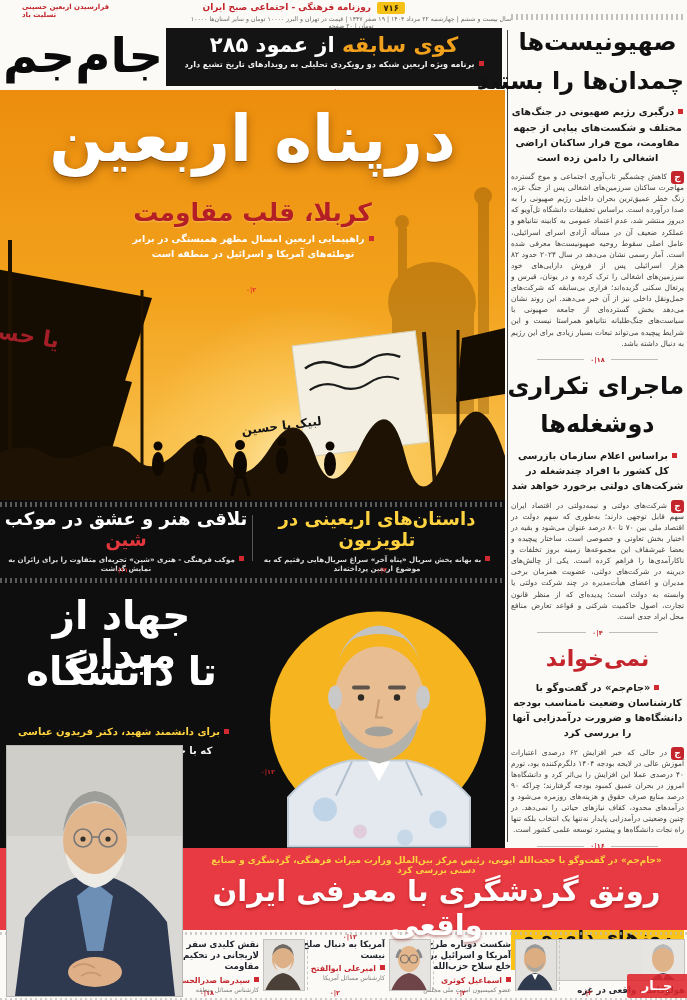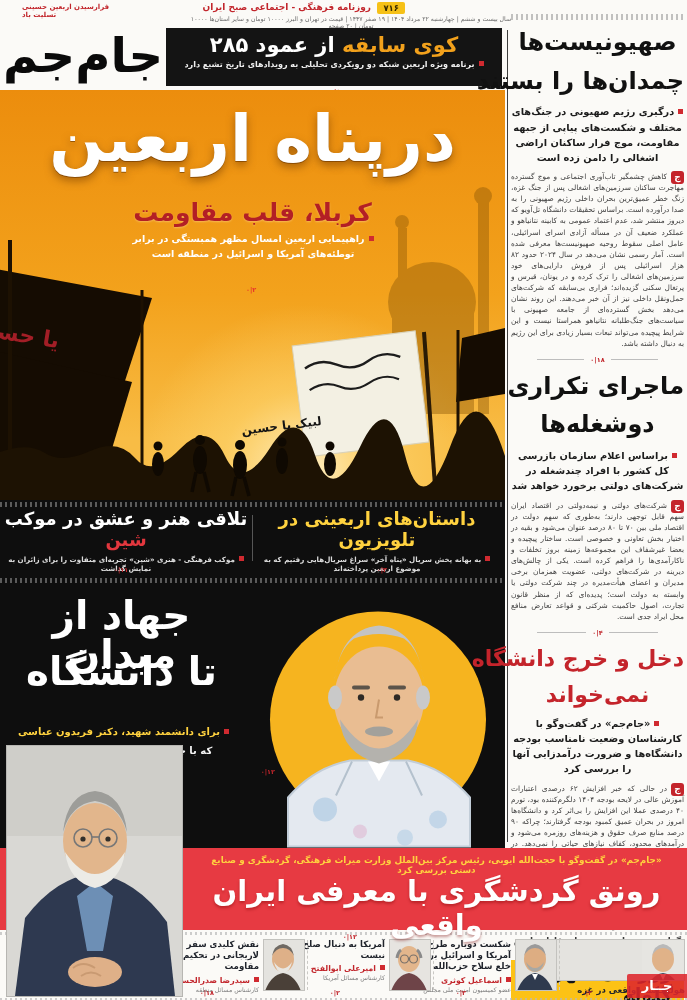--- a/index.html
+++ b/index.html
@@ -372,21 +372,20 @@
     <div class="rc-body">
       <span class="glyph">ج</span>
       <p>شرکت‌های دولتی و نیمه‌دولتی در اقتصاد ایران سهم قابل توجهی دارند؛ به‌طوری که سهم دولت در اقتصاد ملی بین ۷۰ تا ۸۰ درصد عنوان می‌شود و بقیه در اختیار بخش تعاونی و خصوصی است. ساختار پیچیده و بعضا غیرشفاف این مجموعه‌ها زمینه بروز تخلفات و ناکارآمدی‌ها را فراهم کرده است. یکی از چالش‌های دیرینه در شرکت‌های دولتی، عضویت همزمان برخی مدیران و اعضای هیأت‌مدیره در چند شرکت دولتی یا وابسته به دولت است؛ پدیده‌ای که از منظر قانون تجارت، اصول حاکمیت شرکتی و قواعد تعارض منافع محل ایراد جدی است.</p>
     </div>
     <div class="rc-sep">
         <span class="ln"></span>
         <span class="pr">۴|۰</span>
         <span class="ln"></span>
       </div>
 
-    <div class="rc-title red">دخل و خرج دانشگاه</div>
     <div class="rc-title red">نمی‌خواند</div>
     <div class="rc-sub"><span class="bl"></span><span>«جام‌جم» در گفت‌وگو با کارشناسان وضعیت نامناسب بودجه دانشگاه‌ها و ضرورت درآمدزایی آنها را بررسی کرد</span></div>
     <div class="rc-body">
       <span class="glyph">ج</span>
       <p>در حالی که خبر افزایش ۶۲ درصدی اعتبارات آموزش عالی در لایحه بودجه ۱۴۰۴ دلگرم‌کننده بود، تورم ۴۰ درصدی عملا این افزایش را بی‌اثر کرد و دانشگاه‌ها امروز در بحران عمیق کمبود بودجه گرفتارند؛ چراکه ۹۰ درصد منابع صرف حقوق و هزینه‌های روزمره می‌شود و درآمدهای محدود، کفاف نیازهای حیاتی را نمی‌دهد. در چنین وضعیتی درآمدزایی پایدار نه‌تنها یک انتخاب بلکه تنها راه نجات دانشگاه‌ها و پیشبرد توسعه علمی کشور است.</p>
     </div>
     <div class="rc-sep">
         <span class="ln"></span>
         <span class="pr">۱۶|۰</span>
         <span class="ln"></span>

